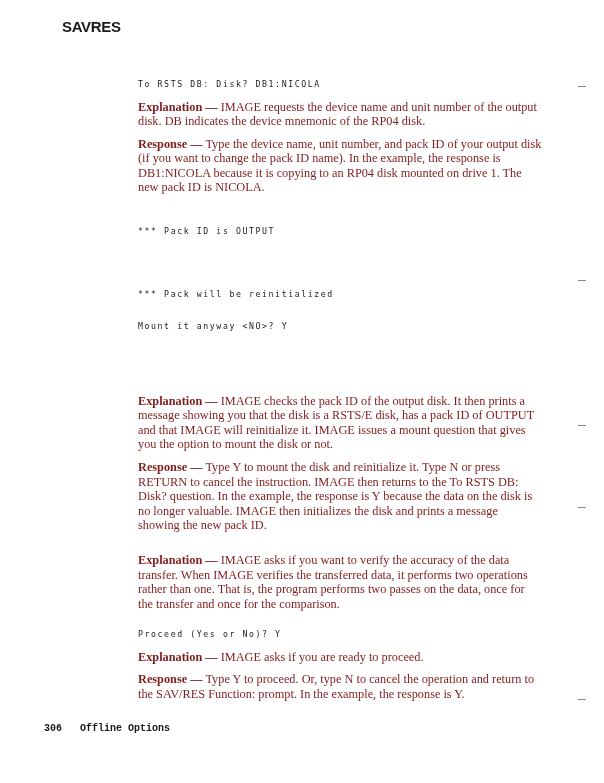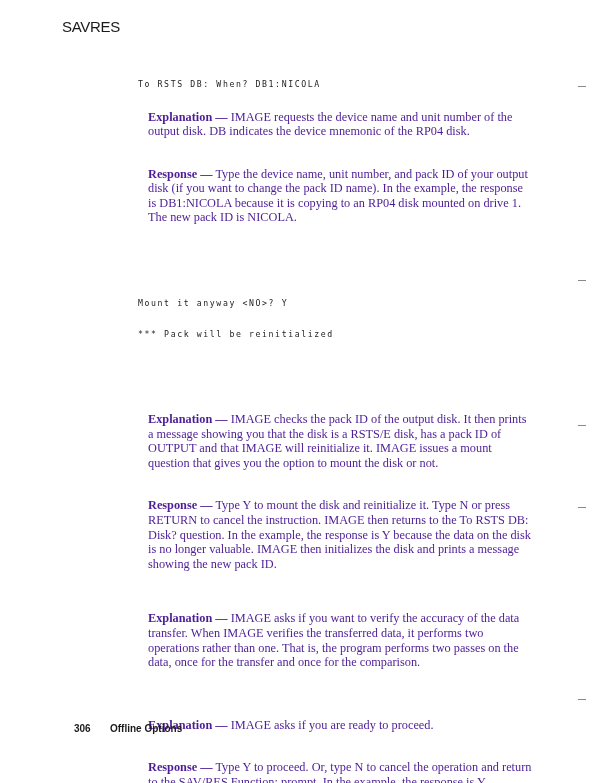--- a/index.html
+++ b/index.html
@@ -1,74 +1,76 @@
 <!DOCTYPE html>
 <html><head>
   <meta charset="utf-8">
   <style>
     html, body { margin: 0; padding: 0; background: #ffffff; }
     body { width: 604px; height: 783px; position: relative; overflow: hidden; color: #1a1a1a; }
     .header-title {
       position: absolute; left: 62px; top: 18px;
-      font-family: "Liberation Sans", sans-serif; font-weight: normal; font-size: 15px; letter-spacing: -0.3px;
+      font-family: "Liberation Sans", sans-serif; font-weight: bold; font-size: 15px; letter-spacing: -0.3px;
     }
     .content { position: absolute; left: 138px; top: 79px; width: 404px; }
     .mono {
       font-family: "DejaVu Sans Mono", monospace; font-size: 8.2px; letter-spacing: 1.6px;
       line-height: 10.5px; white-space: pre; color: #222;
     }
     .para {
       font-family: "Liberation Serif", serif; font-size: 12.3px; line-height: 14.6px;
-      margin: 10px; color: #4c1d95;
+      margin: 0; color: #7f1d1d;
     }
     .para b { font-weight: bold; }
     .gap-s { height: 8px; }
     .gap-m { height: 10px; }
     .footer {
-      position: absolute; left: 74px; top: 723px;
-      font-family: Liberation Sans, sans-serif; font-weight: bold; font-size: 10px;
+      position: absolute; left: 44px; top: 723px;
+      font-family: Liberation Mono, monospace; font-weight: bold; font-size: 10px;
     }
     .footer .pg { display: inline-block; width: 36px; }
     .margin-mark {
       position: absolute; left: 578px; width: 8px; height: 1px; background: #888;
     }
   </style>
 </head>
 <body>
 
 <div class="header-title">SAVRES</div>
 
 <div class="content">
-  <div class="mono">To RSTS DB: When? DB1:NICOLA</div>
+  <div class="mono">To RSTS DB: Disk? DB1:NICOLA</div>
   <div class="gap-m"></div>
 
   <p class="para"><b>Explanation —</b><span> IMAGE requests the device name and unit number of the output disk. DB indicates the device mnemonic of the RP04 disk.</span></p>
   <div class="gap-s"></div>
   <p class="para"><b>Response —</b><span> Type the device name, unit number, and pack ID of your output disk (if you want to change the pack ID name). In the example, the response is DB1:NICOLA because it is copying to an RP04 disk mounted on drive 1. The new pack ID is NICOLA.</span></p>
   <div class="gap-m"></div>
 
   <div class="mono">
+    <div>*** Pack ID is OUTPUT</div>
     <div style="height:10.5px"></div>
+    <div>*** Pack will be reinitialized</div>
     <div>Mount it anyway &lt;NO&gt;? Y</div>
-    <div>*** Pack will be reinitialized</div>
     <div style="height:10.5px"></div>
   </div>
   <div class="gap-m"></div>
 
   <p class="para"><b>Explanation —</b><span> IMAGE checks the pack ID of the output disk. It then prints a message showing you that the disk is a RSTS/E disk, has a pack ID of OUTPUT and that IMAGE will reinitialize it. IMAGE issues a mount question that gives you the option to mount the disk or not.</span></p>
   <div class="gap-s"></div>
   <p class="para"><b>Response —</b><span> Type Y to mount the disk and reinitialize it. Type N or press RETURN to cancel the instruction. IMAGE then returns to the To RSTS DB: Disk? question. In the example, the response is Y because the data on the disk is no longer valuable. IMAGE then initializes the disk and prints a message showing the new pack ID.</span></p>
   <div class="gap-m"></div>
 
   <div class="gap-m"></div>
 
   <p class="para"><b>Explanation —</b><span> IMAGE asks if you want to verify the accuracy of the data transfer. When IMAGE verifies the transferred data, it performs two operations rather than one. That is, the program performs two passes on the data, once for the transfer and once for the comparison.</span></p>
   <div class="gap-s"></div>
   <div class="gap-m"></div>
 
+  <div class="mono">Proceed (Yes or No)? Y</div>
   <div class="gap-m"></div>
 
   <p class="para"><b>Explanation —</b><span> IMAGE asks if you are ready to proceed.</span></p>
   <div class="gap-s"></div>
   <p class="para"><b>Response —</b><span> Type Y to proceed. Or, type N to cancel the operation and return to the SAV/RES Function: prompt. In the example, the response is Y.</span></p>
 </div>
 
 <div class="margin-mark" style="top:86px"></div>
 <div class="margin-mark" style="top:280px"></div>
 <div class="margin-mark" style="top:425px"></div>

